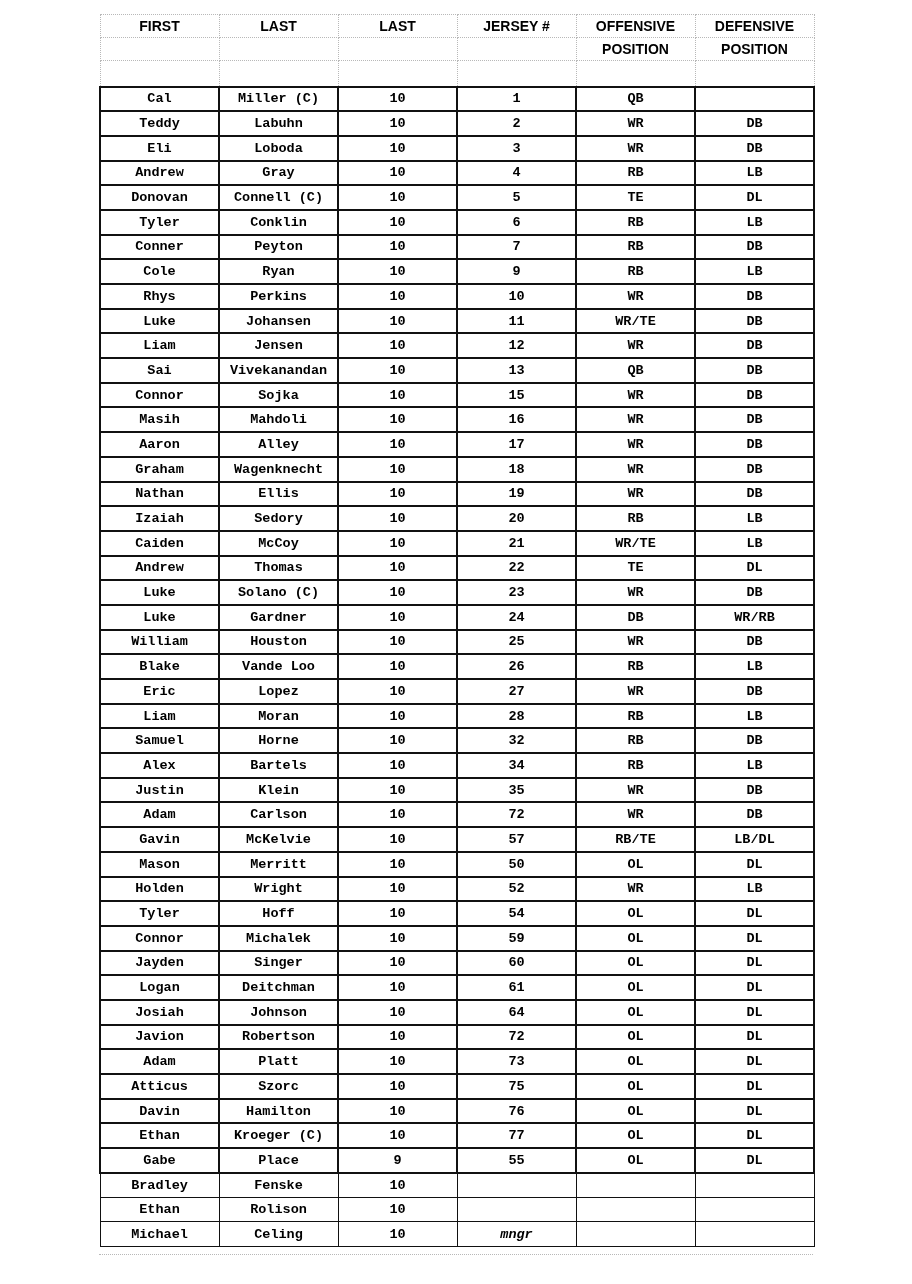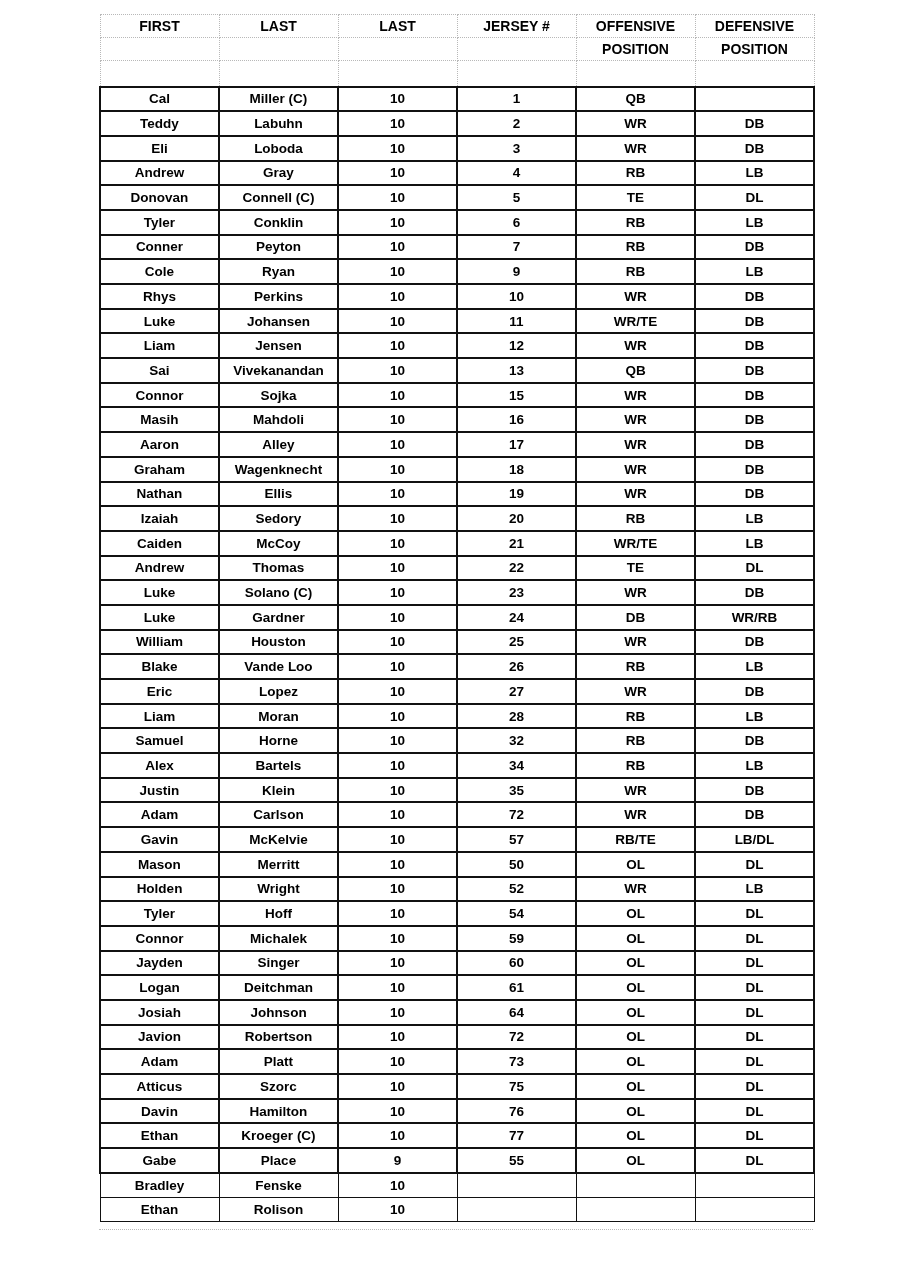--- a/index.html
+++ b/index.html
@@ -34,21 +34,21 @@
   thead th {
     border: 1px dotted #b8b8b8;
     font-weight: bold;
     font-size: 14px;
     color: #000;
   }
   tr.spacer { height: 26px; }
   tr.spacer td {
     border: 1px dotted #b8b8b8;
   }
-  tbody.data tr { height: 24.7px; }
+  tbody.data tr { height: 24.7px; font-family: Liberation Mono, monospace; }
   tbody.data td {
     border: 2px solid #111111;
     font-weight: bold;
     font-size: 13.5px;
   }
   tbody.data tr.thin { height: 24.5px; }
   tbody.data tr.thin td {
     border-width: 1px;
     margin-left: 36px;
   }
@@ -463,16 +463,24 @@
     <td></td>
   </tr>
         <tr class="thin">
     <td>Ethan</td>
     <td>Rolison</td>
     <td>10</td>
     <td></td>
     <td></td>
     <td></td>
   </tr>
+        <tr class="thin">
+    <td>Michael</td>
+    <td>Celing</td>
+    <td>10</td>
+    <td class="note">mngr</td>
+    <td></td>
+    <td></td>
+  </tr>
       </tbody>
   </table>
   <div class="after-line"></div>
 </div>
 
 </body></html>

